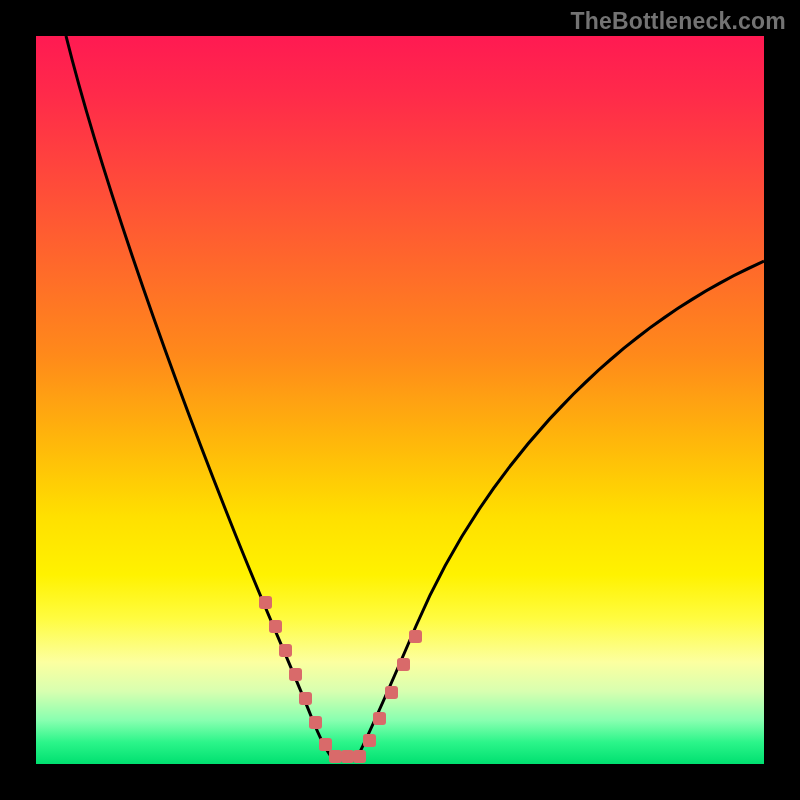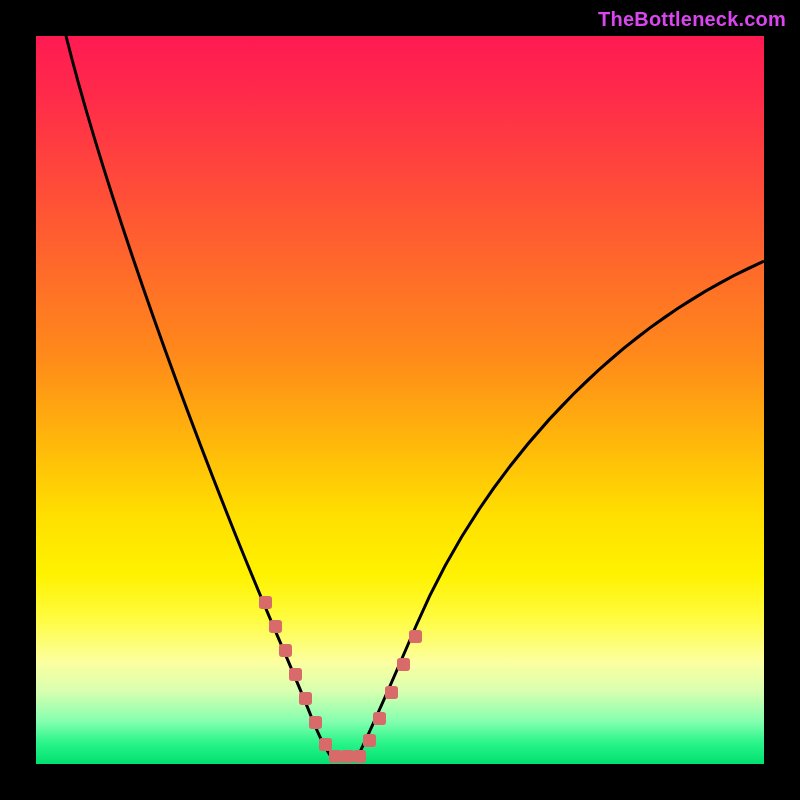--- a/index.html
+++ b/index.html
@@ -48,23 +48,23 @@
     left: 0;
     top: 0;
     width: 728px;
     height: 728px;
   }
   .watermark {
     position: absolute;
     top: 8px;
     right: 14px;
     font-family: Arial, Helvetica, sans-serif;
-    font-size: 20px;
+    font-size: 23px;
     font-weight: 600;
-    color: #d946ef;
+    color: #737373;
     letter-spacing: 0.2px;
     user-select: none;
   }
 </style>
 </head>
 <body>
 
 <div class="frame">
   <div class="plot">
     <svg class="curve" viewBox="0 0 728 728">

